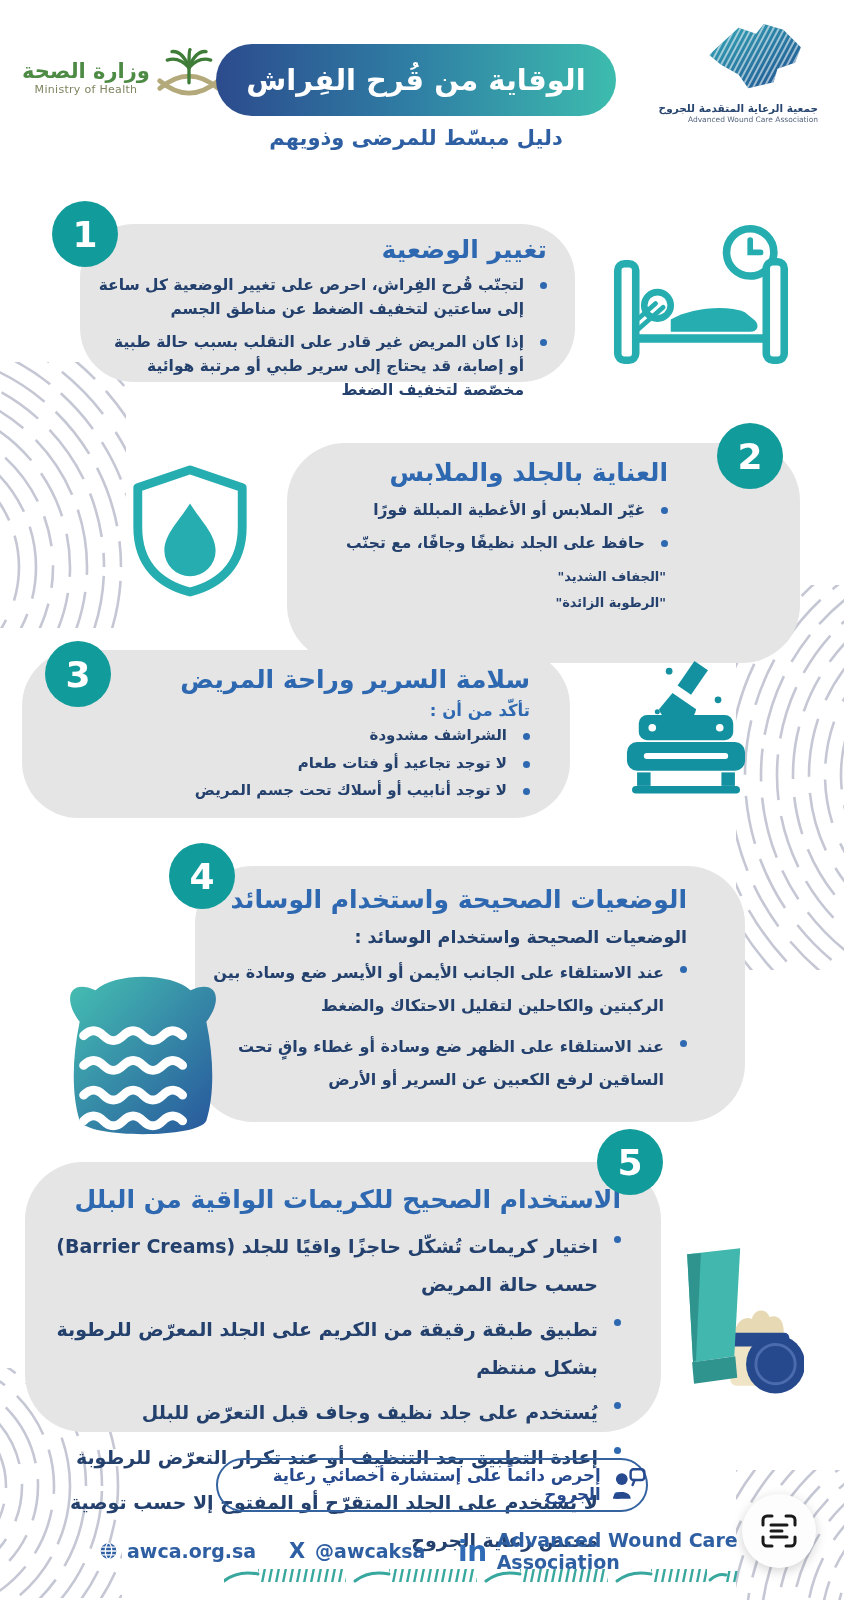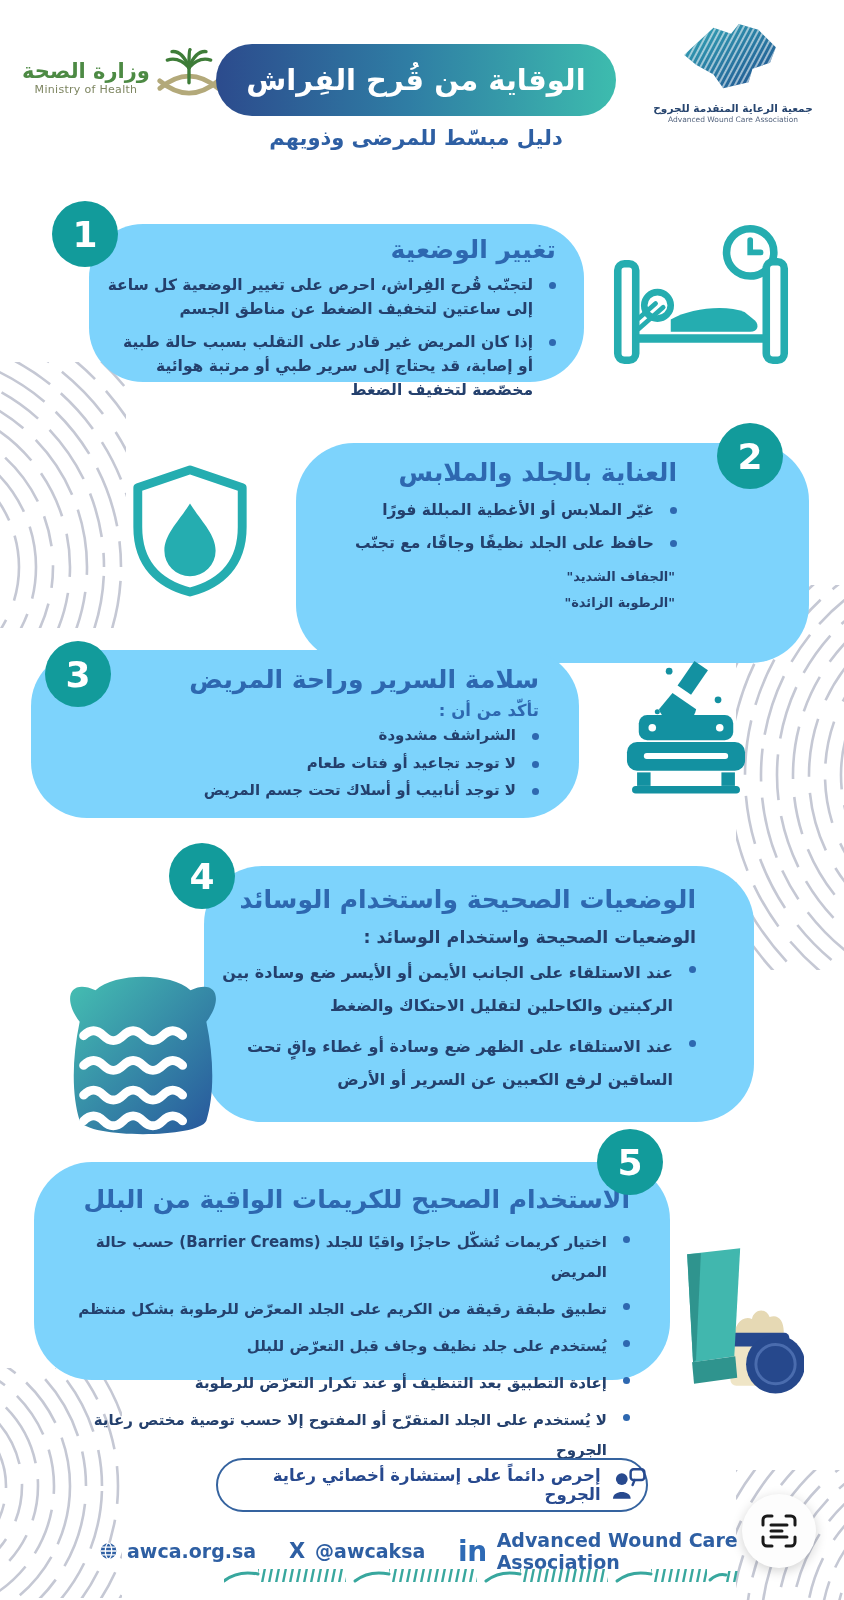--- a/index.html
+++ b/index.html
@@ -11,41 +11,41 @@
   .moh{left:22px;top:48px;width:205px;display:flex;align-items:center;gap:6px;}
   .moh-text{width:128px;text-align:center;}
   .moh-ar{font-size:21px;font-weight:bold;color:#4d8a44;line-height:1.1;}
   .moh-en{font-size:11px;color:#7d8560;letter-spacing:.3px;}
   .banner{left:216px;top:44px;width:400px;height:72px;border-radius:36px;
           background:linear-gradient(90deg,#2c4b8d 0%,#2f7da4 48%,#3dbcae 100%);
           display:flex;align-items:center;justify-content:center;}
   .banner span{color:#fff;font-size:29px;font-weight:bold;direction:rtl;}
   .subtitle{left:216px;top:126px;width:400px;text-align:center;font-size:21px;
             font-weight:bold;color:#2e5fa3;direction:rtl;}
-  .awca{left:648px;top:20px;width:170px;text-align:center;}
+  .awca{left:648px;top:20px;width:170px;text-align:right;}
   .awca-ar{font-size:10.5px;font-weight:bold;color:#27456f;margin-top:2px;direction:rtl;}
   .awca-en{font-size:7.5px;color:#55657f;margin-top:1px;}
 
   
-  .card{position:absolute;background:#7dd3fc;margin-left:9px;}
+  .card{position:absolute;background:#e5e5e5;}
   .badge{position:absolute;width:66px;height:66px;border-radius:50%;background:#129b9b;
          color:#fff;font-size:36px;font-weight:bold;display:flex;align-items:center;
          justify-content:center;z-index:3;}
   .content{position:relative;direction:rtl;text-align:right;color:#24406d;}
   .sec-title{color:#2e68b0;font-weight:bold;font-size:25px;line-height:1.25;}
   .lead-blue{color:#2e68b0;font-weight:bold;font-size:16.5px;margin-top:6px;}
   .lead-navy{color:#24406d;font-weight:bold;font-size:17.5px;margin-top:12px;}
   ul.blts{list-style:none;margin:8px 0 0 0;padding:0;}
   ul.blts li{display:flex;gap:16px;align-items:flex-start;font-size:15.5px;
              font-weight:600;line-height:1.55;margin-bottom:9px;}
   ul.blts .dot{flex:0 0 auto;width:7px;height:7px;border-radius:50%;background:#2e68b0;
                margin-top:9px;}
   .s3 ul.blts li{margin-bottom:5px;line-height:1.5;font-size:15px;}
   .s4 ul.blts li{line-height:2.05;margin-bottom:8px;font-size:16px;}
-  .s5 ul.blts li{line-height:2.0;margin-bottom:7px;font-size:15px;}
+  .s5 ul.blts li{line-height:2.0;margin-bottom:7px;font-size:19px;}
   .notes{margin:2px 2px 0 0;font-size:13px;font-weight:bold;line-height:1.95;}
 
   
   .pill{left:216px;top:1458px;width:432px;height:54px;border:2px solid #35639f;
         border-radius:29px;box-sizing:border-box;display:flex;flex-direction:row;
         direction:rtl;align-items:center;justify-content:center;gap:10px;}
   .pill-text{color:#27498e;font-size:16.5px;font-weight:bold;}
   .social{left:100px;top:1536px;width:660px;height:30px;display:flex;align-items:center;
           justify-content:center;gap:10px;color:#2e5fa3;font-size:19px;font-weight:600;}
   .social .sp{width:18px;}
@@ -279,21 +279,21 @@
     <path d="M30,58 C12,34 20,14 46,26 C66,8 122,8 142,26 C168,14 176,34 158,58 C166,96 166,132 158,158 C150,176 38,176 30,158 C22,132 22,96 30,58 Z" fill="url(#pg)"></path>
     <g stroke="#ffffff" stroke-width="9" fill="none" stroke-linecap="round">
       <path d="M34,72 q10,-10 20,0 t20,0 t20,0 t20,0 t20,0"></path>
       <path d="M34,102 q10,-10 20,0 t20,0 t20,0 t20,0 t20,0"></path>
       <path d="M34,132 q10,-10 20,0 t20,0 t20,0 t20,0 t20,0"></path>
       <path d="M34,158 q10,-10 20,0 t20,0 t20,0 t20,0 t20,0"></path>
     </g>
   </svg>
 
   <div class="badge" style="left:597px;top:1129px">5</div>
-  <div class="card s5" style="left:25px;top:1162px;width:636px;height:218px;border-radius:58px">
+  <div class="card s5" style="left:25px;top:1162px;width:636px;height:270px;border-radius:58px">
     <div class="content" style="padding:22px 40px 0 16px">
       <div class="sec-title">الاستخدام الصحيح للكريمات الواقية من البلل</div>
       <ul class="blts" style="margin-top:12px">
         <li>
             <span class="dot"></span>
             <span>اختيار كريمات تُشكّل حاجزًا واقيًا للجلد (Barrier Creams) حسب حالة المريض</span>
           </li>
         <li>
             <span class="dot"></span>
             <span>تطبيق طبقة رقيقة من الكريم على الجلد المعرّض للرطوبة بشكل منتظم</span>

